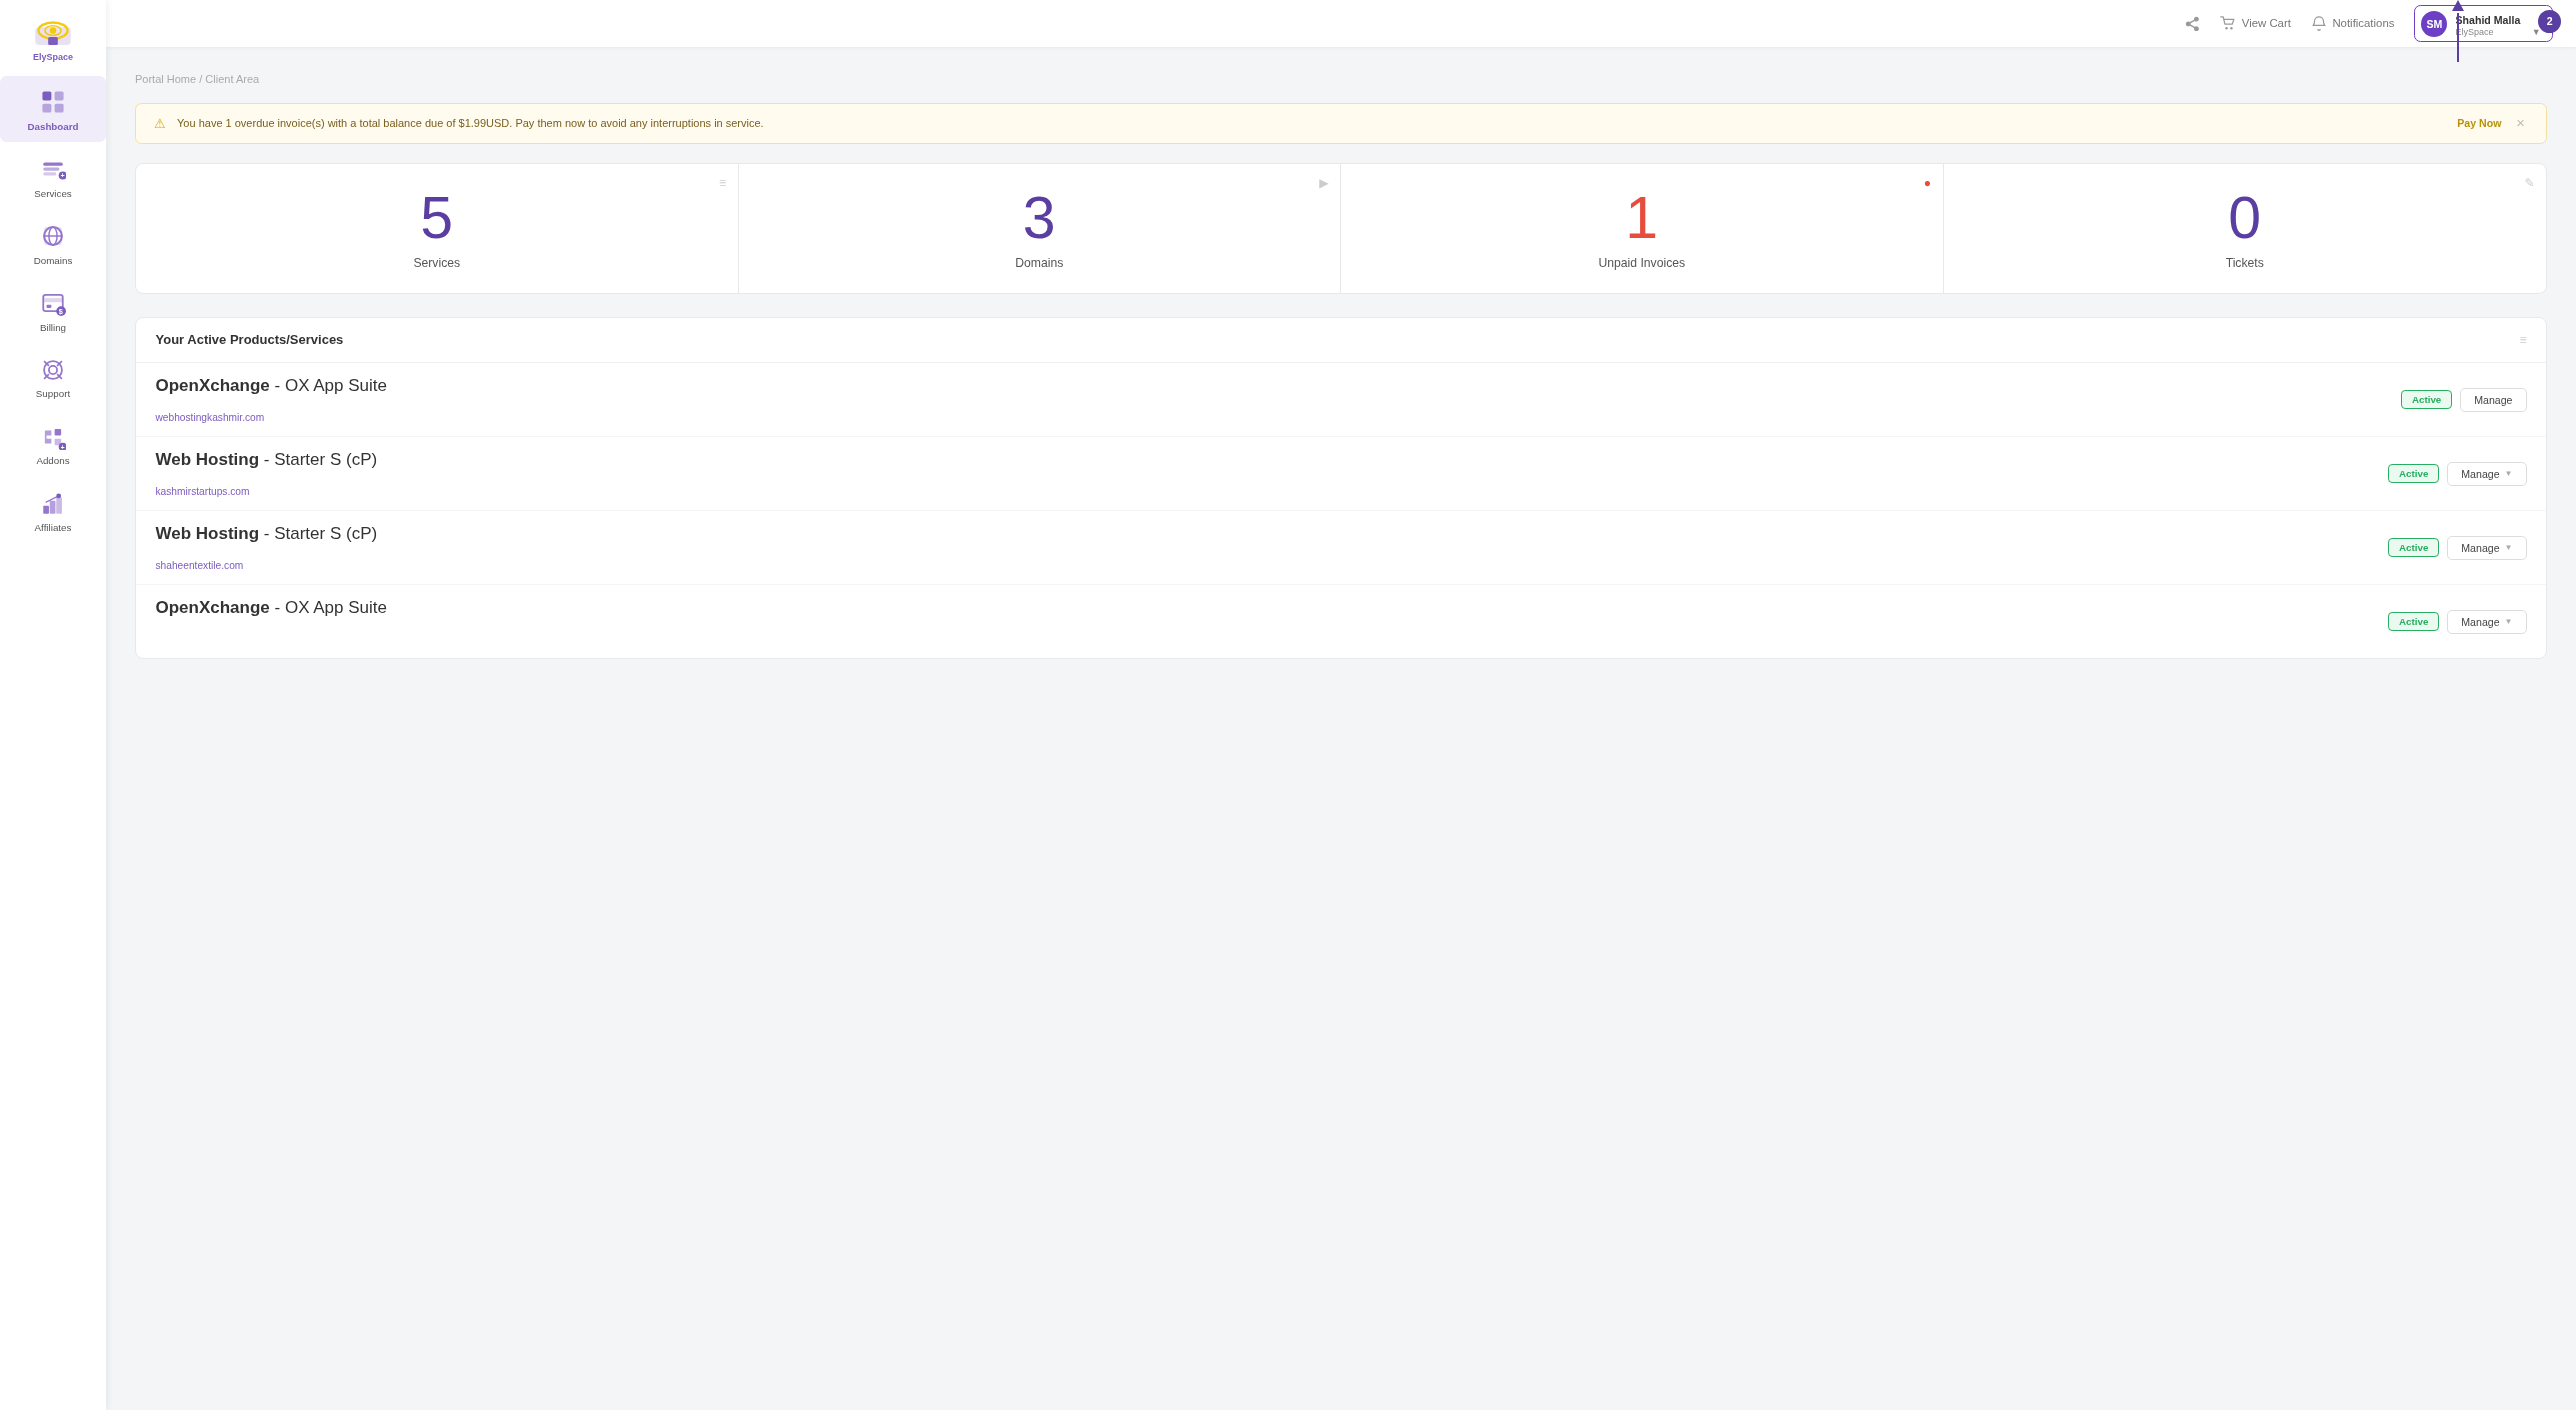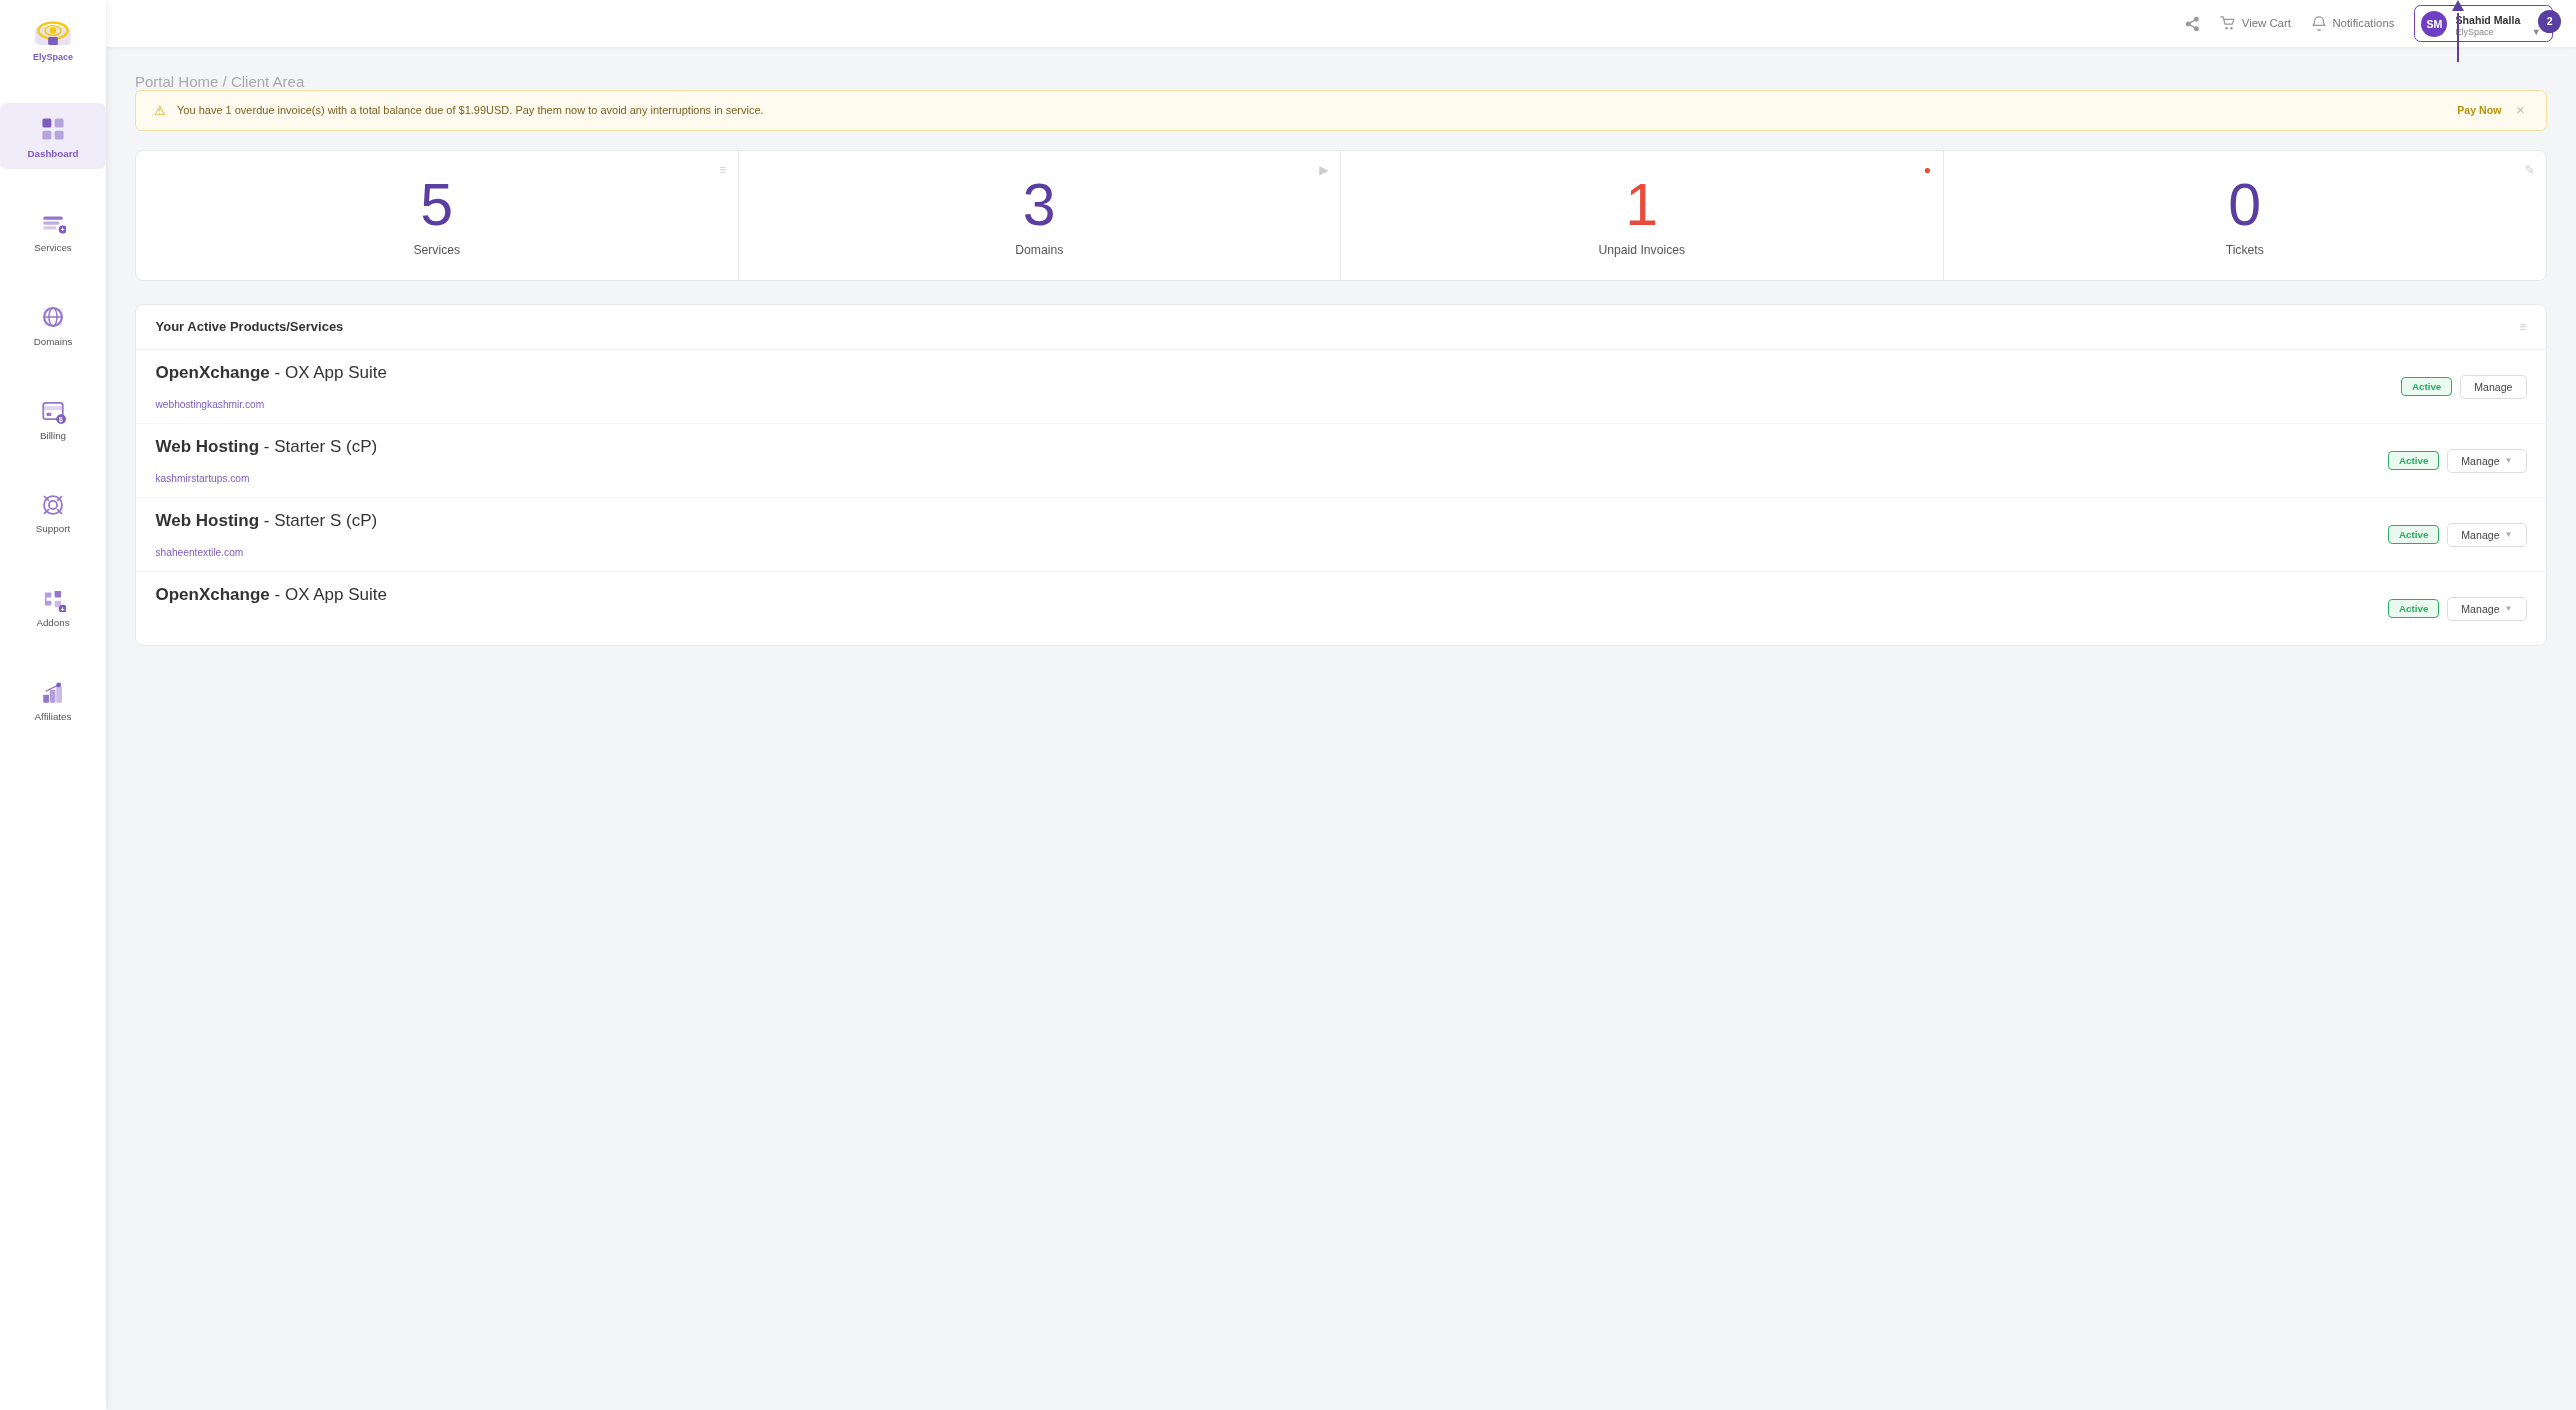--- a/index.html
+++ b/index.html
@@ -44,21 +44,20 @@
     .sidebar-item {
       display: flex;
       flex-direction: column;
       align-items: center;
       padding: 11.4px 8.1px 9.8px;
       width: 100%;
       cursor: pointer;
       border-radius: 6.5px;
       transition: background 0.15s;
       text-decoration: none;
-      margin-top: 27px;
     }
     .sidebar-item.active {
       background: #f0ecf9;
     }
     .sidebar-item-icon {
       width: 29px;
       height: 29px;
       display: flex;
       align-items: center;
       justify-content: center;
@@ -181,22 +180,23 @@
       overflow-y: auto;
       flex: 1;
     }
     .page-title {
       font-size: 26px;
       font-weight: 800;
       color: #222;
       margin-bottom: 3.3px;
     }
     .breadcrumb {
-      font-size: 15px;
+      font-size: 11px;
       color: #aaa;
+      margin-bottom: 18px;
     }
     .breadcrumb span { color: #aaa; }
     .breadcrumb a { color: #aaa; text-decoration: none; }
 
     
     .alert-banner {
       background: #fffbef;
       border: 0.8px solid #f5dfa0;
       border-radius: 6.5px;
       padding: 11.4px 18px;

